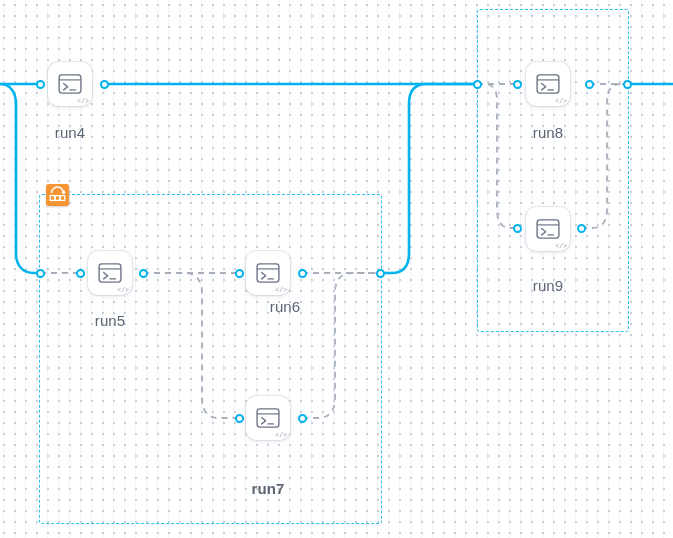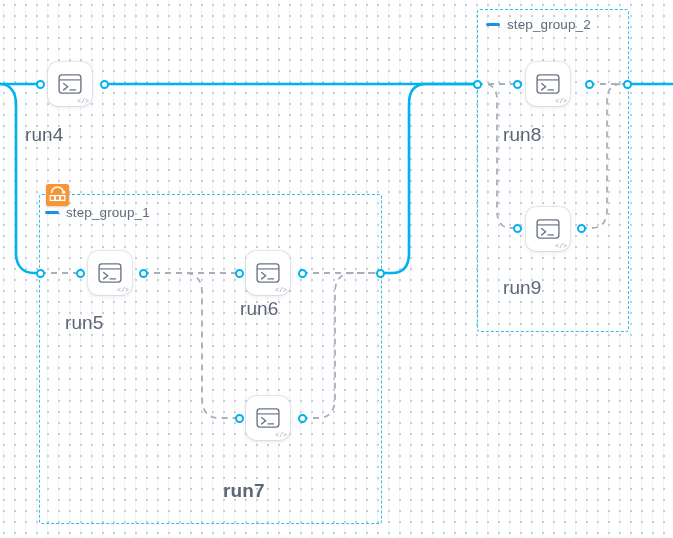--- a/index.html
+++ b/index.html
@@ -88,22 +88,22 @@
     right: 3px;
     bottom: 1px;
     font-size: 6.5px;
     line-height: 1;
     color: #9aa1ad;
     font-family: "Liberation Mono", monospace;
   }
   .node-label {
     position: absolute;
     width: 90px;
-    text-align: left;
-    font-size: 19px;
+    text-align: center;
+    font-size: 15px;
     color: #5d6675;
     letter-spacing: 0.1px;
   }
   
   .port {
     position: absolute;
     width: 9px;
     height: 9px;
     margin-left: -4.5px;
     margin-top: -4.5px;
@@ -155,31 +155,23 @@
     <svg width="23" height="22" viewBox="0 0 23 22">
       <rect x="0" y="0" width="23" height="22" rx="3" fill="#f79433"></rect>
       <path d="M 5.5 9 A 6 6 0 0 1 17.5 9" fill="none" stroke="#ffffff" stroke-width="1.6"></path>
       <circle cx="17.6" cy="8.2" r="1.7" fill="#ffffff"></circle>
       <rect x="4.2" y="11.6" width="4.4" height="4.8" fill="none" stroke="#ffffff" stroke-width="1.3"></rect>
       <rect x="9.3" y="11.6" width="4.4" height="4.8" fill="none" stroke="#ffffff" stroke-width="1.3"></rect>
       <rect x="14.4" y="11.6" width="4.4" height="4.8" fill="none" stroke="#ffffff" stroke-width="1.3"></rect>
     </svg>
   </div>
 
-  <div class="group-head" style="left:45px; top:205px;">
-    <span class="collapse-dash"></span>
-    <span class="group-label">step_group_1</span>
-  </div>
 
   <div class="group-box" style="left:477px; top:9px; width:152px; height:323px;"></div>
 
-  <div class="group-head" style="left:486px; top:17px;">
-    <span class="collapse-dash"></span>
-    <span class="group-label">step_group_2</span>
-  </div>
 
   <div class="node" style="left:48px; top:62px;">
     <svg class="term" viewBox="0 0 26 22">
       <rect x="1" y="1" width="24" height="20" rx="3" fill="none" stroke="#6b7385" stroke-width="1.5"></rect>
       <line x1="1" y1="6.5" x2="25" y2="6.5" stroke="#6b7385" stroke-width="1.3"></line>
       <polyline points="6,10.5 10.5,14 6,17.5" fill="none" stroke="#6b7385" stroke-width="1.5" stroke-linecap="round" stroke-linejoin="round"></polyline>
       <line x1="13" y1="17.5" x2="19" y2="17.5" stroke="#6b7385" stroke-width="1.5" stroke-linecap="round"></line>
     </svg>
     <span class="code-badge">&lt;/&gt;</span>
   </div>

